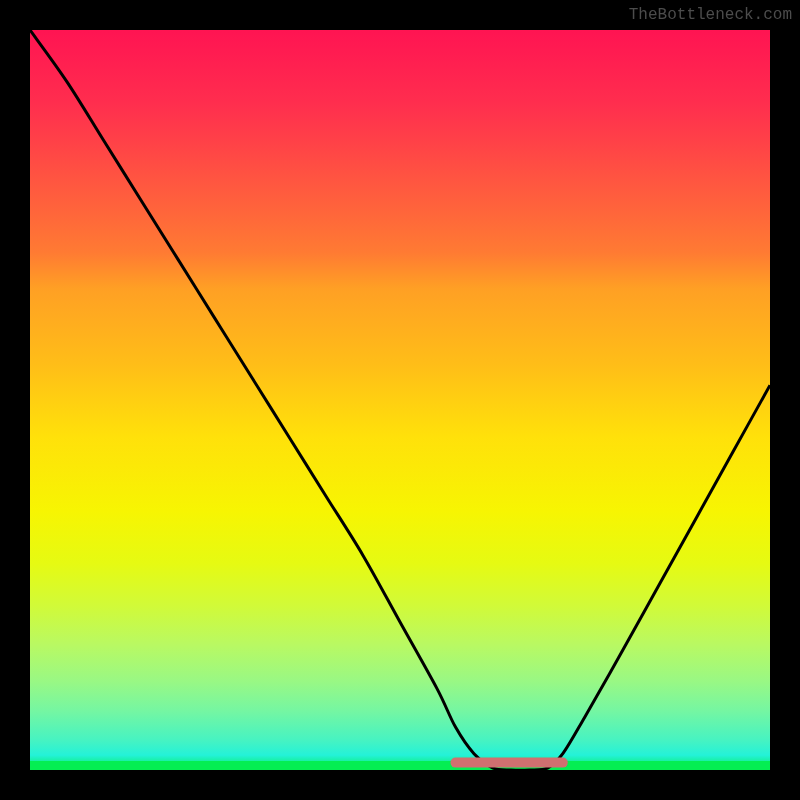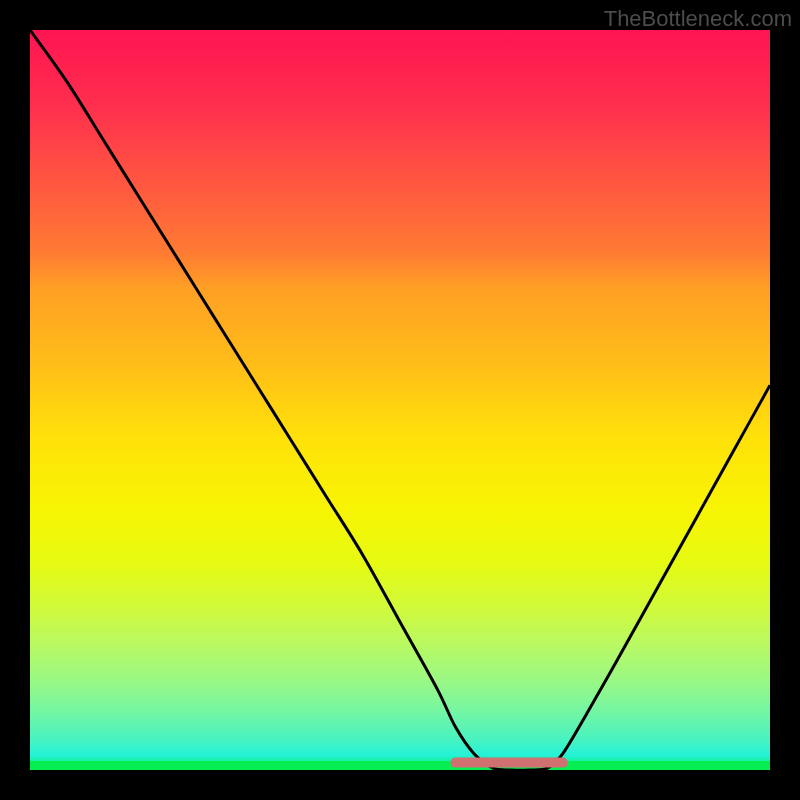--- a/index.html
+++ b/index.html
@@ -2,22 +2,22 @@
 <html><head>
 <meta charset="utf-8">
 <style>
   * { margin: 0; padding: 0; box-sizing: border-box; }
   html, body { width: 800px; height: 800px; overflow: hidden; background: #000; }
   .container { position: relative; width: 800px; height: 800px; background: #000; }
   .watermark {
     position: absolute;
     top: 6px;
     right: 8px;
-    font-family: Liberation Sans, sans-serif;
-    font-size: 22px;
+    font-family: Liberation Mono, monospace;
+    font-size: 16px;
     font-weight: 500;
     color: #4c4c4c;
     z-index: 10;
   }
   .plot-area {
     position: absolute;
     left: 30px;
     top: 30px;
     width: 740px;
     height: 740px;

